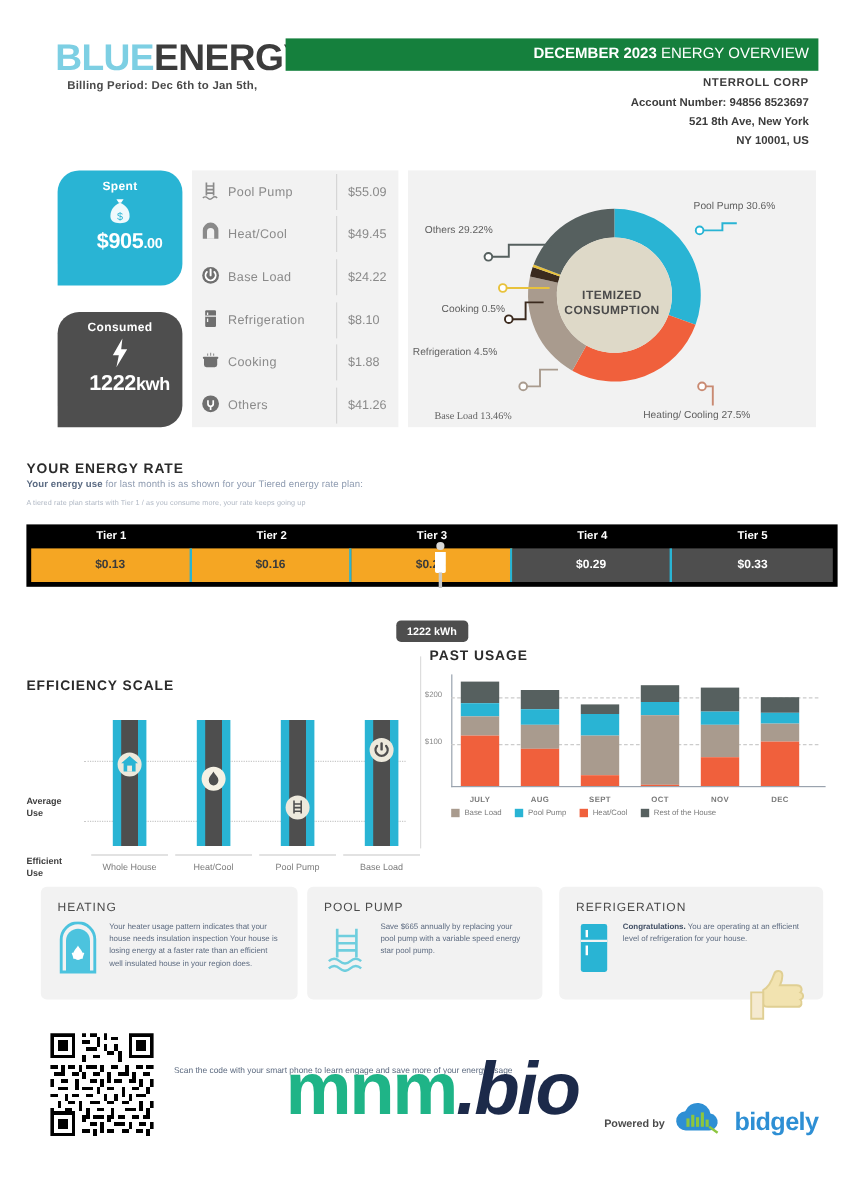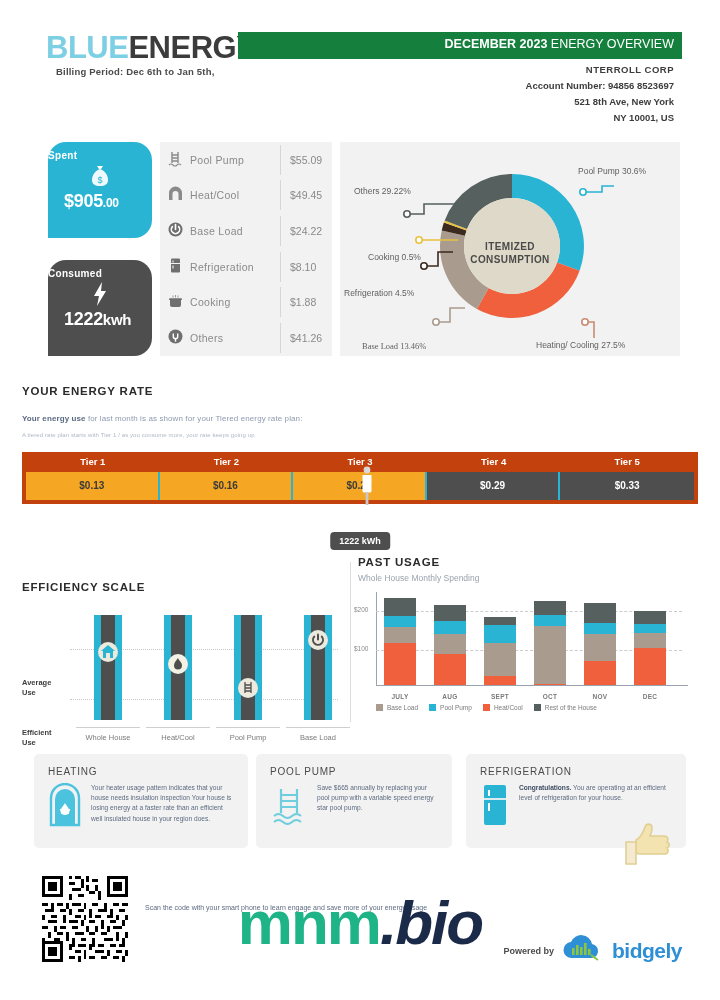--- a/index.html
+++ b/index.html
@@ -44,21 +44,21 @@
     position: absolute; right: 46px; top: 62px;
     text-align: right; font-size: 9.5px; color: #3c3c3c;
     line-height: 16px; font-weight: bold;
   }
   .acct-block .corp { letter-spacing: 0.5px; }
 
   
   .summary { position: relative; height: 222px; }
   .stat-card {
     position: absolute; width: 104px; height: 96px;
-    color: #fff; 
+    color: #fff; text-align: center;
   }
   .stat-spent {
     left: 48px; top: 4px; background: #29b4d4;
     border-radius: 18px 18px 18px 0;
   }
   .stat-consumed {
     left: 48px; top: 122px; background: #4e4e4e;
     border-radius: 18px 18px 18px 0;
   }
   .stat-label {
@@ -99,29 +99,29 @@
   }
 
   
   .rate-sec { position: relative; padding: 0 22px; }
   .sec-title {
     font-size: 11.5px; font-weight: bold; color: #2b2b2b;
     letter-spacing: 0.8px;
     margin-top: 25px;
   }
   .rate-sub {
-    font-size: 8px; color: #8e9bb0; margin-top: 17px; letter-spacing: 0.1px;
+    font-size: 8px; color: #8e9bb0; margin-top: 2px; letter-spacing: 0.1px;
   }
   .rate-sub b { color: #5a6a82; }
   .rate-sub2 {
     font-size: 6px; color: #b0b8c4; margin-top: 9px; letter-spacing: 0.1px;
   }
   .tier-wrap {
     position: relative; margin-top: 14px;
-    background: #c2410c; padding: 4px; height: 52px;
+    background: #000000; padding: 4px; height: 52px;
   }
   .tier-head { display: flex; height: 16px; }
   .tier-head div {
     color: #fff; font-size: 9.5px; font-weight: bold; text-align: center;
   }
   .tier-bars { display: flex; height: 28px; }
   .tier-bars div {
     font-size: 10px; font-weight: bold; text-align: center;
     line-height: 28px; border-right: 2px solid #29b4d4;
   }
@@ -500,21 +500,20 @@
                 <path d="M7.2 7.6a5 5 0 107.6 0" stroke="#4e4e4e" stroke-width="2" fill="none" stroke-linecap="round"></path>
               </svg>
           </div>
           <div class="gauge-name">Base Load</div>
         </div>
       </div>
     </div>
 
     <div class="usage-panel">
       <div class="usage-title">PAST USAGE</div>
-      <div class="usage-sub">Whole House Monthly Spending</div>
 
       <div class="chart-area">
         <div class="y-axis"></div>
         <div class="x-axis"></div>
 
         <div class="gl" style="top:19px;"></div>
         <div class="gl" style="top:58px;"></div>
         <div class="ylab" style="top:14px;">$200</div>
         <div class="ylab" style="top:53px;">$100</div>
 

